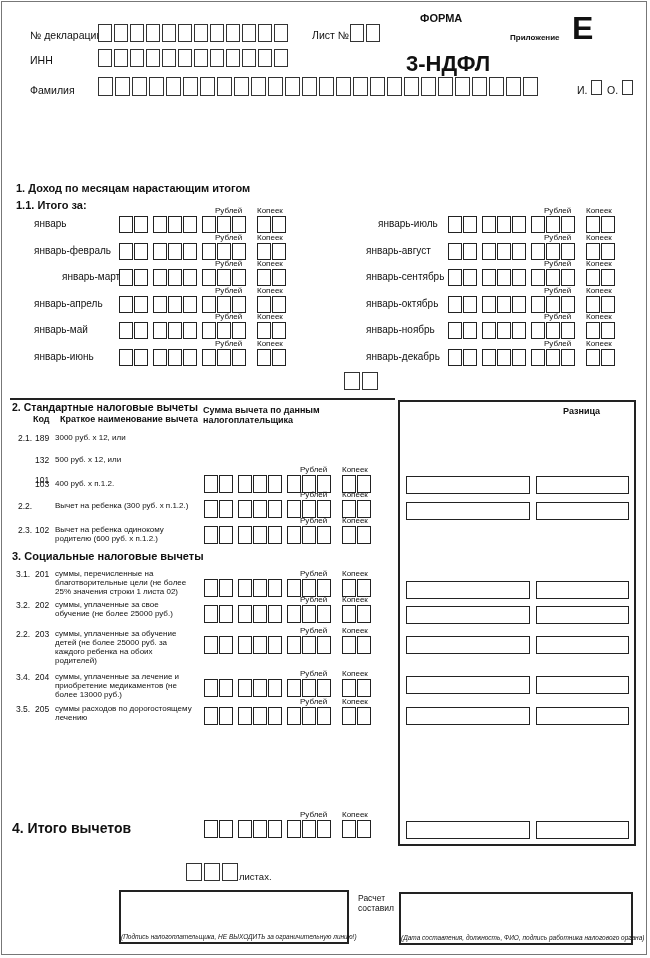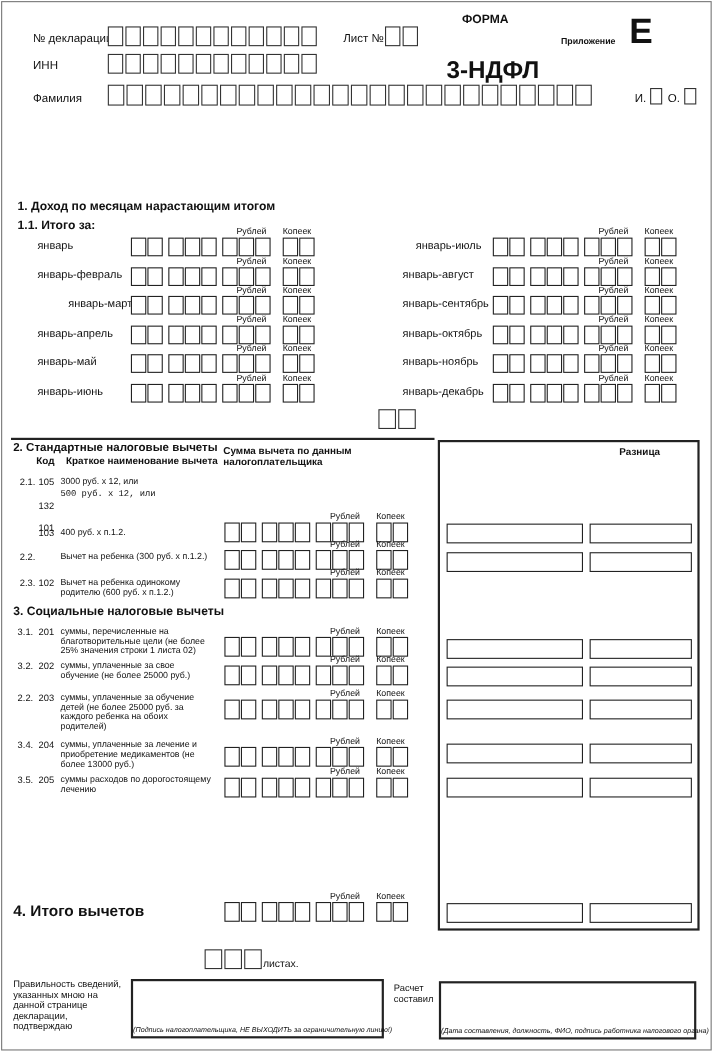--- a/index.html
+++ b/index.html
@@ -297,25 +297,25 @@
   <div class="abs bold" style="left:10px;top:399px;font-size:10.5px;">2. Стандартные налоговые вычеты</div>
   <div class="abs bold" style="left:31px;top:412px;font-size:9px;">Код</div>
   <div class="abs bold" style="left:58px;top:412px;font-size:9px;">Краткое наименование вычета</div>
   <div class="abs bold" style="left:201px;top:403px;font-size:9px;width:120px;line-height:10px;">Сумма вычета по данным налогоплательщика</div>
 
   <div class="box" style="left:396px;top:398px;width:238px;height:446px;border-width:2px;"></div>
   <div class="abs bold" style="left:561px;top:404px;font-size:9px;">Разница</div>
 
   <div id="deduction-rows">
       <div class="abs" style="left: 16px; top: 431px;;font-size:8.5px;">2.1.</div>
-      <div class="abs" style="left: 33px; top: 431px;;font-size:8.5px;">105</div>
+      <div class="abs" style="left: 33px; top: 431px;;font-size:8.5px;">189</div>
       <div class="abs" style="left: 53px; top: 431px;;font-size:8px;width:140px;line-height:9px;">3000 руб. x 12, или</div>
       <div class="abs" style="left: 16px; top: 453px;;font-size:8.5px;"></div>
       <div class="abs" style="left: 33px; top: 453px;;font-size:8.5px;">132</div>
-      <div class="abs" style="left: 53px; top: 443px;;font-size:8px;width:140px;line-height:9px;font-family:Liberation Mono, monospace;">500 руб. x 12, или</div>
+      <div class="abs" style="left: 53px; top: 453px;;font-size:8px;width:140px;line-height:9px;">500 руб. x 12, или</div>
       <div class="abs" style="left: 16px; top: 477px;;font-size:8.5px;"></div>
       <div class="abs" style="left: 33px; top: 477px;;font-size:8.5px;">103</div>
       <div class="abs" style="left: 53px; top: 477px;;font-size:8px;width:140px;line-height:9px;">400 руб. x п.1.2.</div>
       <div class="abs" style="left: 16px; top: 499px;;font-size:8.5px;">2.2.</div>
       <div class="abs" style="left: 33px; top: 473px;;font-size:8.5px;">101</div>
       <div class="abs" style="left: 53px; top: 499px;;font-size:8px;width:140px;line-height:9px;">Вычет на ребенка (300 руб. x п.1.2.)</div>
       <div class="abs" style="left: 16px; top: 523px;;font-size:8.5px;">2.3.</div>
       <div class="abs" style="left: 33px; top: 523px;;font-size:8.5px;">102</div>
       <div class="abs" style="left: 53px; top: 523px;;font-size:8px;width:140px;line-height:9px;">Вычет на ребенка одинокому родителю (600 руб. x п.1.2.)</div>
       <div class="abs" style="left: 14px; top: 567px;;font-size:8.5px;">3.1.</div>
@@ -483,21 +483,20 @@
       <div class="box" style="left: 534px; top: 819px; width: 93px; height: 18px;"></div>
     </div>
 
   <div class="cells" style="left:184px;top:861px;">
       <div class="cell" style="width: 16px; height: 18px; margin-right: 2px;"></div>
       <div class="cell" style="width: 16px; height: 18px; margin-right: 2px;"></div>
       <div class="cell" style="width: 16px; height: 18px; margin-right: 2px;"></div>
     </div>
   <div class="abs" style="left:237px;top:869px;font-size:9.5px;">листах.</div>
 
-  <div class="abs" style="left:10px;top:888px;font-size:8.5px;width:105px;line-height:9.5px;">Правильность сведений, указанных мною на данной странице декларации, подтверждаю</div>
   <div class="box" style="left:117px;top:888px;width:230px;height:54px;border-width:2px;">
     <div class="note">(Подпись налогоплательщика, НЕ ВЫХОДИТЬ за ограничительную линию!)</div>
   </div>
   <div class="abs" style="left:356px;top:892px;font-size:8.5px;width:40px;line-height:9.5px;">Расчет составил</div>
   <div class="box" style="left:397px;top:890px;width:234px;height:53px;border-width:2px;">
     <div class="note">(Дата составления, должность, ФИО, подпись работника налогового органа)</div>
   </div>
 </div>
 
 </body></html>

